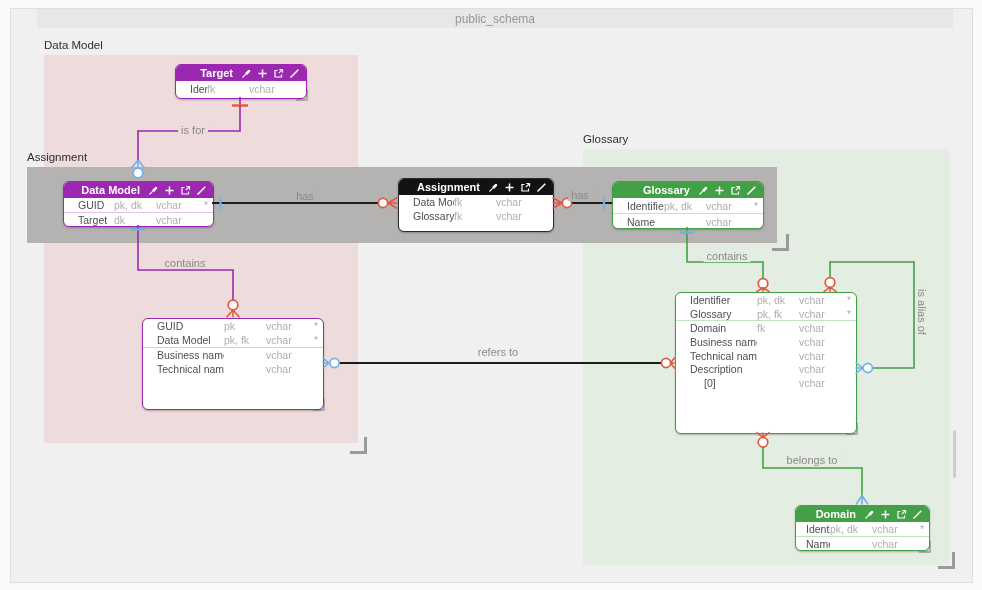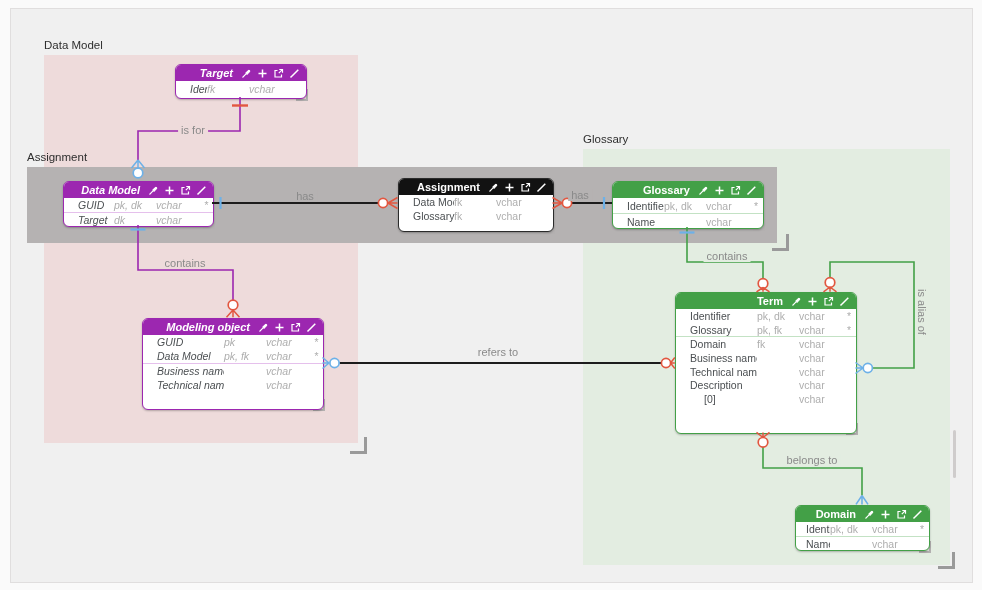--- a/index.html
+++ b/index.html
@@ -12,21 +12,21 @@
   .bg-pink{background:#eedbdb;z-index:1;}
   .bg-gray{background:#b5b2b2;z-index:2;}
   .bg-green{background:#e3ede1;z-index:1;}
   .bracket{position:absolute;border-right:3px solid #9a9a9a;border-bottom:3px solid #9a9a9a;width:14px;height:14px;z-index:3;}
   .bracket.small{width:10px;height:10px;border-width:2.5px;border-color:#b3b0b0;}
   .tbl{position:absolute;background:#fff;border-radius:6px;z-index:4;font-size:10.5px;
     box-shadow:0 1px 2px rgba(0,0,0,.25);}
   .tbl-header{height:16px;border-radius:5px 5px 0 0;color:#fff;font-weight:bold;font-size:11px;
     display:flex;align-items:center;justify-content:flex-end;gap:5px;padding:0 6px;}
   .tbl-title{margin-right:3px;}
-  .purple{border:1px solid #9c27b0;font-style:italic;}   .purple .tbl-header{background:#9c27b0;}
+  .purple{border:1px solid #9c27b0;}   .purple .tbl-header{background:#9c27b0;}
   .green-t{border:1px solid #43a047;}  .green-t .tbl-header{background:#43a047;}
   .black-t{border:1px solid #2b2b2b;}  .black-t .tbl-header{background:#121212;}
   .icn{width:11px;height:11px;display:inline-flex;}
   .icn svg{width:11px;height:11px;}
   .row{display:flex;align-items:center;height:14px;padding:0 5px 0 14px;color:#4b4f52;white-space:nowrap;}
   .row.tall{height:15px;}
   .fname{flex:1;overflow:hidden;}
   .fkeys{width:42px;color:#aeaeae;}
   .ftype{width:44px;color:#aeaeae;}
   .fstar{width:8px;color:#aeaeae;text-align:right;}
@@ -41,20 +41,23 @@
     padding:0 3px;white-space:nowrap;}
   .rlabel.vert{transform:translate(-50%,-50%) rotate(90deg);}
   .on-pink{background:#eedbdb;} .on-gray{background:#b5b2b2;} .on-green{background:#e3ede1;} .on-canvas{background:#f0f0f0;}
   .scrollthumb{position:absolute;width:3px;border-radius:2px;background:#cfcccc;z-index:6;}
 </style>
 </head>
 <body>
 
 <div id="stage">
   <div id="canvas"></div>
+  <div id="titlebar">
+    <span>public_schema</span>
+  </div>
 
   <div class="grp-label" style="left:44px;top:39px;">Data Model</div>
   <div class="region bg-pink" style="left:44px;top:55px;width:314px;height:388px;"></div>
 
   <div class="grp-label" style="left:27px;top:151px;">Assignment</div>
   <div class="region bg-gray" style="left:27px;top:167px;width:750px;height:76px;"></div>
 
   <div class="grp-label" style="left:583px;top:133px;">Glossary</div>
   <div class="region bg-green" style="left:583px;top:149px;width:367px;height:416px;"></div>
 
@@ -213,44 +216,20 @@
     </div>
     <div class="row tall">
       <span class="fname">Name</span>
       <span class="fkeys"></span>
       <span class="ftype">vchar</span>
       <span class="fstar"></span>
     </div>
   </div>
 
   <div class="tbl purple" style="left:142px;top:318px;width:180px;height:90px;">
-    <div class="tbl-header">
-      <span class="tbl-title">Modeling object</span>
-      <span class="icn">
-          <svg viewBox="0 0 11 11">
-            <path d="M1.5 9.5 L5.3 5.7 M5 5 l2.4-2.4 c.7-.7 1.8.4 1.1 1.1 L6.1 6.1 Z" stroke="#fff" fill="#fff" stroke-width="1.1"></path>
-          </svg>
-        </span>
-      <span class="icn">
-          <svg viewBox="0 0 11 11">
-            <path d="M5.5 1.5 V9.5 M1.5 5.5 H9.5" stroke="#fff" stroke-width="1.5"></path>
-          </svg>
-        </span>
-      <span class="icn">
-          <svg viewBox="0 0 11 11">
-            <path d="M4.5 2.5 H2 V9 H8.5 V6.5" stroke="#fff" fill="none" stroke-width="1.2"></path>
-            <path d="M5.8 5.2 L9.3 1.7 M6.3 1.5 H9.5 V4.7" stroke="#fff" fill="none" stroke-width="1.2"></path>
-          </svg>
-        </span>
-      <span class="icn">
-          <svg viewBox="0 0 11 11">
-            <path d="M1.5 9.5 L9.3 1.7" stroke="#fff" stroke-width="1.5"></path>
-          </svg>
-        </span>
-    </div>
     <div class="row">
       <span class="fname">GUID</span>
       <span class="fkeys">pk</span>
       <span class="ftype">vchar</span>
       <span class="fstar">*</span>
     </div>
     <div class="row sep">
       <span class="fname">Data Model</span>
       <span class="fkeys">pk, fk</span>
       <span class="ftype">vchar</span>
@@ -264,44 +243,20 @@
     </div>
     <div class="row">
       <span class="fname">Technical name</span>
       <span class="fkeys"></span>
       <span class="ftype">vchar</span>
       <span class="fstar"></span>
     </div>
   </div>
 
   <div class="tbl green-t" style="left:675px;top:292px;width:180px;height:140px;">
-    <div class="tbl-header">
-      <span class="tbl-title">Term</span>
-      <span class="icn">
-          <svg viewBox="0 0 11 11">
-            <path d="M1.5 9.5 L5.3 5.7 M5 5 l2.4-2.4 c.7-.7 1.8.4 1.1 1.1 L6.1 6.1 Z" stroke="#fff" fill="#fff" stroke-width="1.1"></path>
-          </svg>
-        </span>
-      <span class="icn">
-          <svg viewBox="0 0 11 11">
-            <path d="M5.5 1.5 V9.5 M1.5 5.5 H9.5" stroke="#fff" stroke-width="1.5"></path>
-          </svg>
-        </span>
-      <span class="icn">
-          <svg viewBox="0 0 11 11">
-            <path d="M4.5 2.5 H2 V9 H8.5 V6.5" stroke="#fff" fill="none" stroke-width="1.2"></path>
-            <path d="M5.8 5.2 L9.3 1.7 M6.3 1.5 H9.5 V4.7" stroke="#fff" fill="none" stroke-width="1.2"></path>
-          </svg>
-        </span>
-      <span class="icn">
-          <svg viewBox="0 0 11 11">
-            <path d="M1.5 9.5 L9.3 1.7" stroke="#fff" stroke-width="1.5"></path>
-          </svg>
-        </span>
-    </div>
     <div class="row" style="height:13.7px;">
       <span class="fname">Identifier</span>
       <span class="fkeys">pk, dk</span>
       <span class="ftype">vchar</span>
       <span class="fstar">*</span>
     </div>
     <div class="row sep" style="height:13.7px;">
       <span class="fname">Glossary</span>
       <span class="fkeys">pk, fk</span>
       <span class="ftype">vchar</span>

